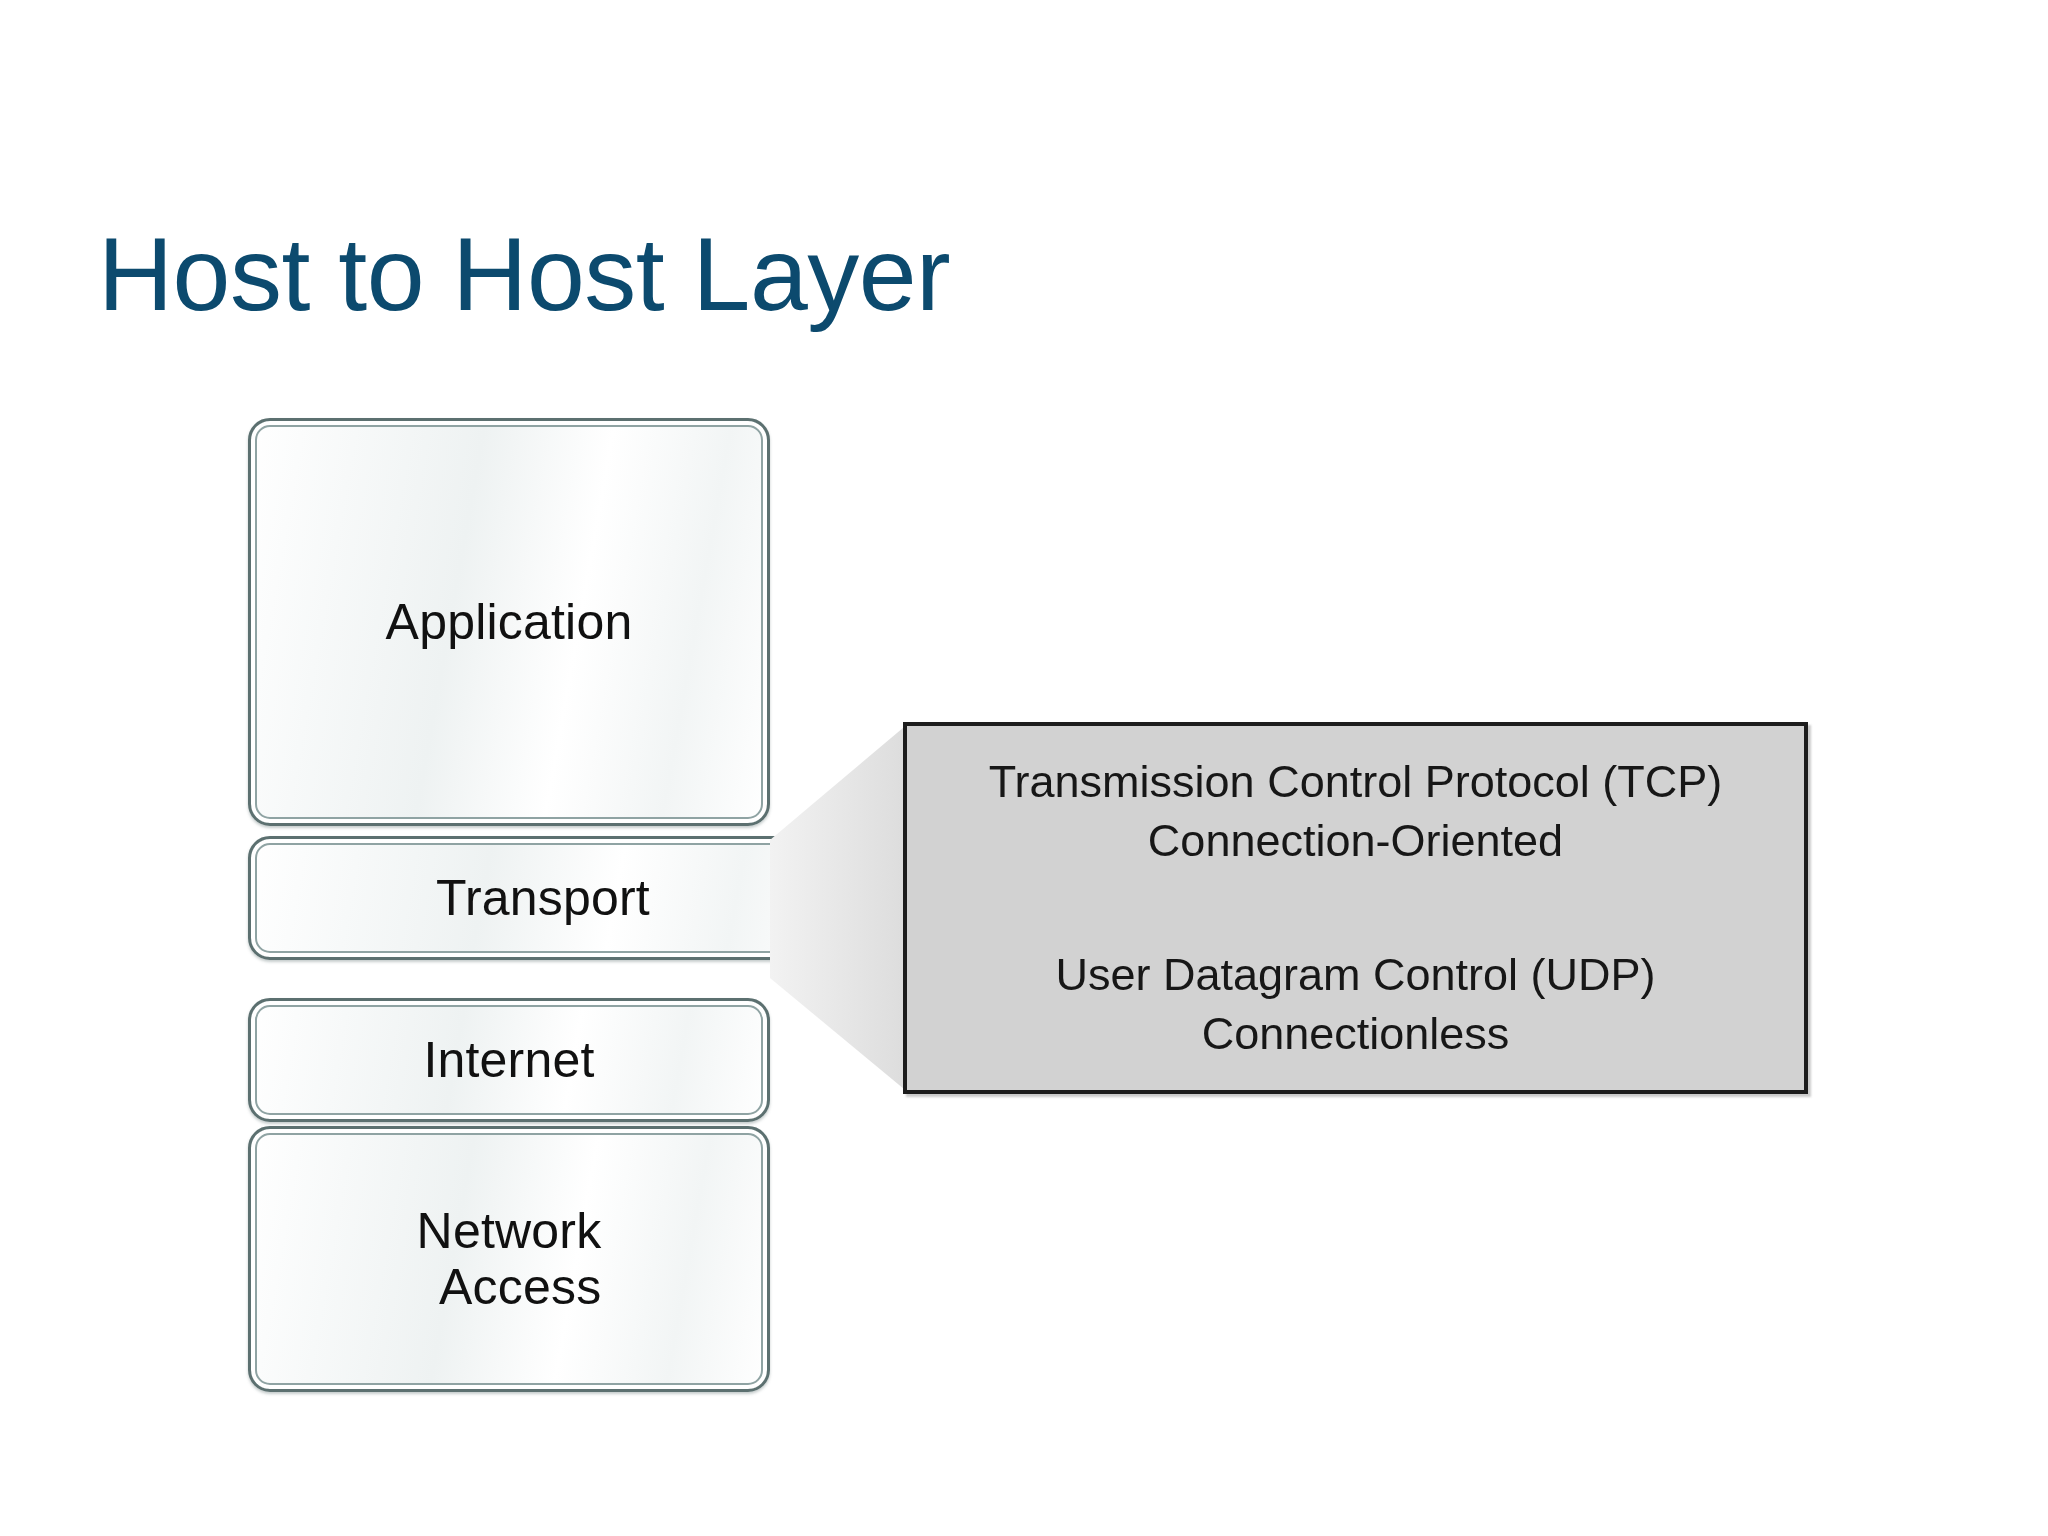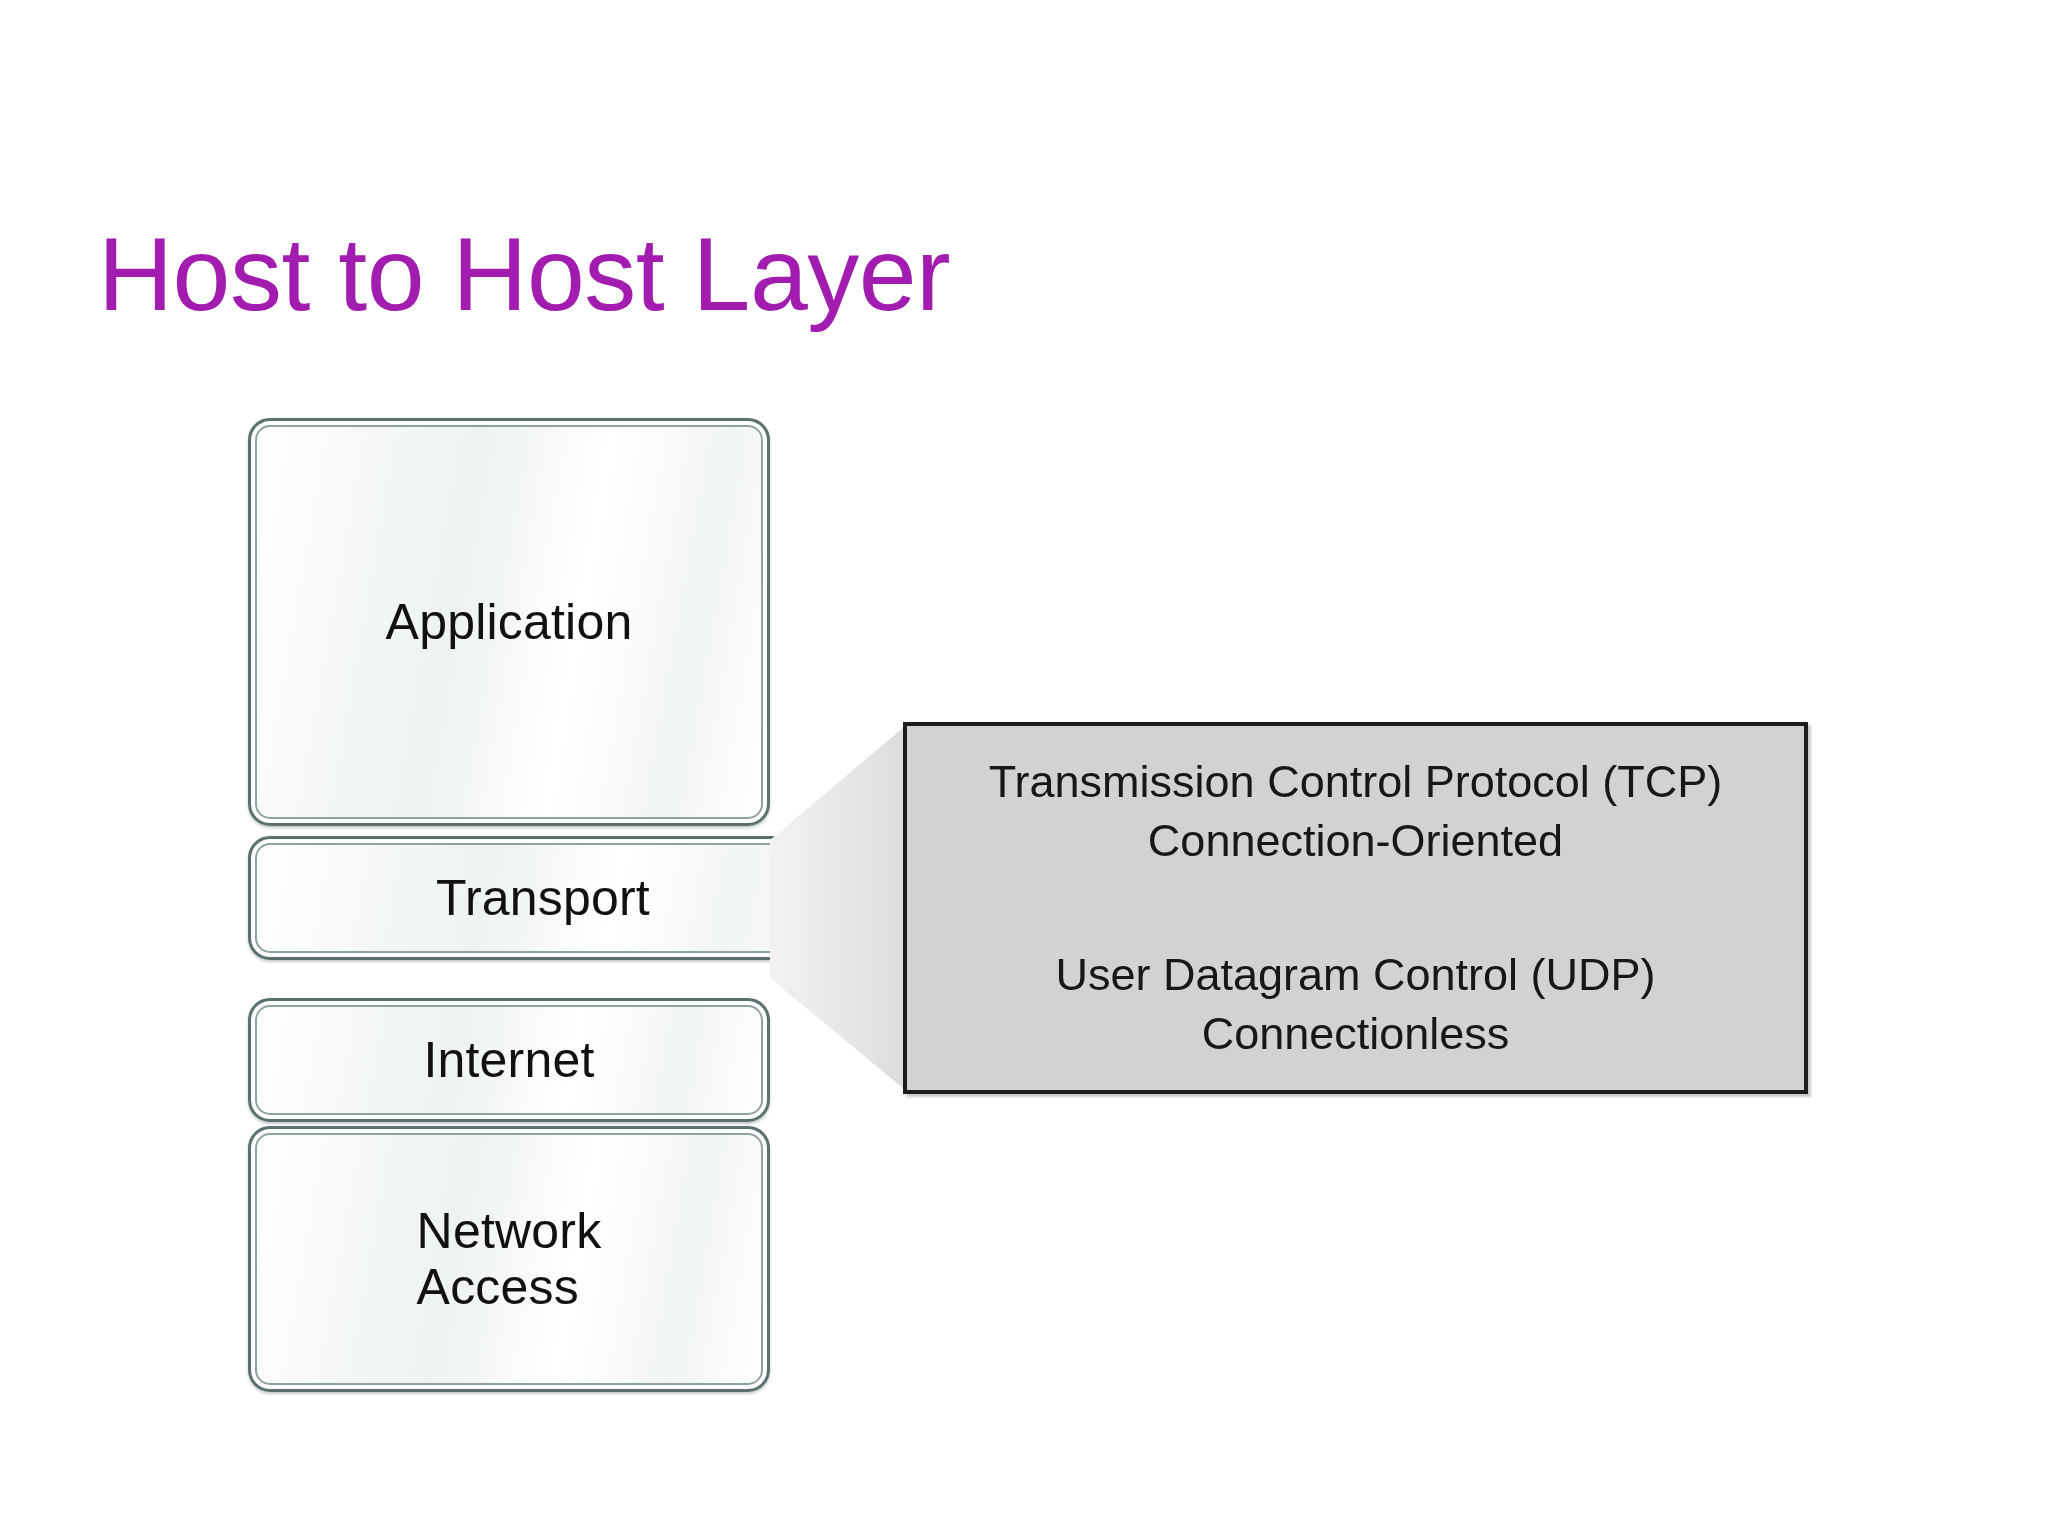--- a/index.html
+++ b/index.html
@@ -24,21 +24,21 @@
   }
 
   
   #slide-title {
     position: absolute;
     left: 98px;
     top: 150px;
     font-size: 104px;
     line-height: 1.04;
     font-weight: 400;
-    color: #a21caf;
+    color: #0c4a6e;
     letter-spacing: -0.5px;
     white-space: nowrap;
   }
 
   
   #stack-diagram {
     position: absolute;
     left: 0;
     top: 0;
     width: 2048px;
@@ -65,21 +65,21 @@
       0 2px 3px rgba(90,110,110,0.35);
     display: flex;
     align-items: center;
     justify-content: center;
   }
   .layer-label {
     font-family: "Liberation Sans", sans-serif;
     font-size: 50px;
     line-height: 1.12;
     color: #111111;
-    text-align: left;
+    text-align: right;
     white-space: pre-line;
     letter-spacing: 0.2px;
   }
 
   #box-application { left: 248px; top: 418px;  width: 522px; height: 408px; }
   #box-transport   { left: 248px; top: 836px;  width: 590px; height: 124px; }
   #box-internet    { left: 248px; top: 974px;  width: 522px; height: 124px; margin-top: 24px; }
   #box-network     { left: 248px; top: 1112px; width: 522px; height: 266px; margin-top: 14px; }
 
   

